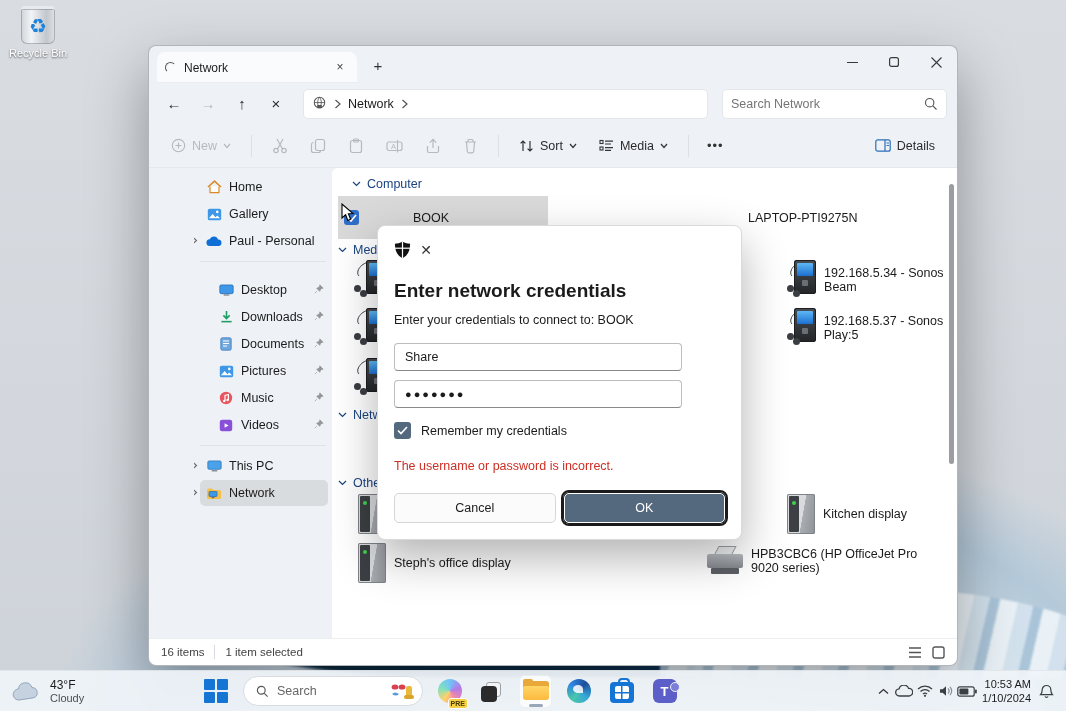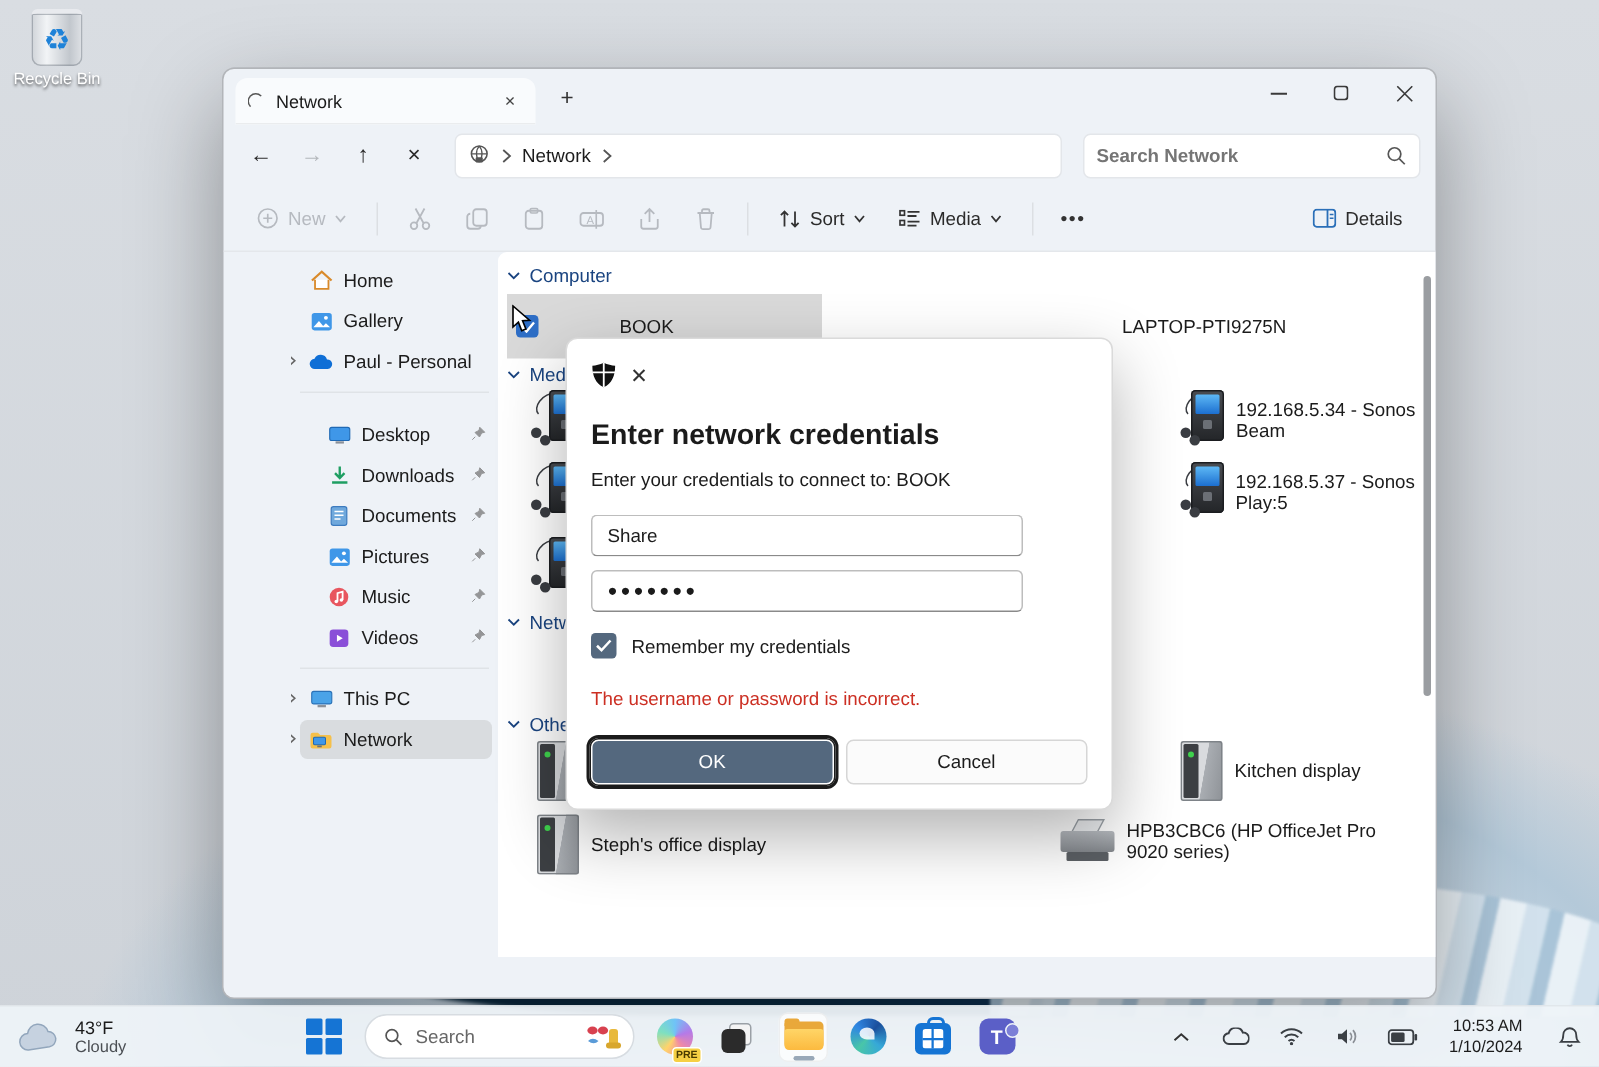--- a/index.html
+++ b/index.html
@@ -45,21 +45,21 @@
   .navbar { height:41px; display:flex; align-items:center; padding:0 10px; gap:4px; }
   .nav-ico { width:30px; height:28px; display:flex; align-items:center; justify-content:center;
     font-size:15px; color:#2b2b2b; border-radius:4px; }
   .nav-ico.disabled { color:#b4b8bc; }
   .addrbar { margin-left:8px; width:405px; height:30px; background:#fff; border:1px solid #e3e6ea; border-radius:5px;
     display:flex; align-items:center; padding:0 8px; gap:7px; }
   .addrbar .crumb { font-size:12.5px; color:#1b1b1b; }
   .chev { display:inline-block; }
   .searchbar { margin-left:10px; flex:1; height:30px; background:#fff; border:1px solid #e3e6ea; border-radius:5px;
     display:flex; align-items:center; padding:0 8px; }
-  .searchbar input { border:none; outline:none; flex:1; font-size:12.5px; color:#555; font-family:"Liberation Sans",sans-serif; background:transparent;font-weight:bold; }
+  .searchbar input { border:none; outline:none; flex:1; font-size:12.5px; color:#555; font-family:"Liberation Sans",sans-serif; background:transparent; }
 
   .toolbar { height:44px; display:flex; align-items:center; padding:0 14px; gap:6px; border-bottom:1px solid #e4e7eb; }
   .tool { display:flex; align-items:center; gap:6px; padding:6px 8px; border-radius:5px; font-size:12.5px; color:#2b2b2b; }
   .tool.disabled { color:#b6bac0; }
   .tool svg { display:block; }
   .tb-sep { width:1px; height:22px; background:#dcdfe3; margin:0 6px; }
   .toolbar .spacer { flex:1; }
   .dots { font-size:13px; color:#333; letter-spacing:1px; padding:0 6px; }
 
   .body-area { position:absolute; top:122px; bottom:27px; left:0; right:0; display:flex; background:#eef2f7;margin-left:45px; }
@@ -163,21 +163,21 @@
   .folder .fr { position:absolute; left:0; top:5px; width:26px; height:14px; border-radius:2px 2px 3px 3px; background:linear-gradient(#ffd567,#fcba3f); }
   .edge { width:24px; height:24px; border-radius:50%; background:conic-gradient(from 220deg,#49c6a8,#2f86e2,#1b4f9c,#36a8d8,#49c6a8); position:relative; }
   .edge::after { content:""; position:absolute; left:6px; top:6px; width:10px; height:8px; border-radius:50% 50% 0 50%; background:rgba(255,255,255,.85); }
   .store { width:24px; height:21px; background:#1574d4; border-radius:4px; position:relative; margin-top:3px; }
   .store::before { content:""; position:absolute; left:8px; top:-4px; width:8px; height:6px; border:2px solid #1574d4; border-bottom:none; border-radius:4px 4px 0 0; }
   .store .grid { position:absolute; left:5px; top:4px; width:14px; height:13px; background:#fff; border-radius:2px;
     background-image:linear-gradient(#1574d4,#1574d4),linear-gradient(#1574d4,#1574d4); background-size:14px 1.5px,1.5px 13px; background-position:0 6px,6.5px 0; background-repeat:no-repeat; background-color:#fff; }
   .teams { width:24px; height:24px; border-radius:6px; background:#5b5fc7; color:#fff; font-size:13px; font-weight:700;
     display:flex; align-items:center; justify-content:center; position:relative; }
   .teams::after { content:""; position:absolute; right:-3px; top:3px; width:8px; height:8px; border-radius:50%; background:#7b7fd7; border:1px solid #eef3f8; }
-  .tray { margin-left:auto; display:flex; align-items:center; gap:17px; padding-right:10px; }
+  .tray { margin-left:auto; display:flex; align-items:center; gap:1px; padding-right:10px; }
   .tray .t-ico { display:flex; align-items:center; justify-content:center; width:20px; }
   .clock { text-align:right; font-size:11px; color:#1b1b1b; line-height:1.3; margin:0 4px; }
 
   .cursor { position:absolute; z-index:25; }
 </style>
 </head>
 <body>
 
 <div id="screen">
   <div class="bloom-dark"></div>
@@ -468,21 +468,21 @@
                 <rect x="3" y="4.5" width="8" height="5" rx="0.8" fill="#3f97e8" stroke="#1f69b4" stroke-width="0.7"></rect>
                 <rect x="5.5" y="10" width="3" height="1.2" fill="#6b7078"></rect>
               </svg>
             </span>
           <span>Network</span>
         </div>
       </div>
 
       <div class="main">
 
-        <div class="group-hdr" style="left:6px; top:9px;">
+        <div class="group-hdr" style="left:20px; top:9px;">
           <svg width="9" height="6">
               <path d="M1 1 L4.5 4.5 L8 1" fill="none" stroke="#1a4480" stroke-width="1.2"></path>
             </svg>
           <span>Computer</span>
         </div>
         <div class="tile selrow" style="left:6px; top:28px; width:210px; height:43px; padding-left:6px;">
           <span class="checkbox-sm">
               <svg width="10" height="8">
                 <path d="M1 4 L4 7 L9 1" fill="none" stroke="#fff" stroke-width="1.6"></path>
               </svg>
@@ -615,20 +615,38 @@
             </span>
           <span class="t-label">Kitchen display</span>
         </div>
 
         <div class="scrollbar">
           <div class="thumb" style="top:12px; height:280px;"></div>
         </div>
       </div>
     </div>
 
+    <div class="statusbar">
+      <span>16 items</span>
+      <span class="sep"></span>
+      <span>1 item selected</span>
+      <span class="spacer"></span>
+      <span class="v-ico">
+          <svg width="14" height="13" viewBox="0 0 14 13">
+            <line x1="1" y1="2" x2="13" y2="2" stroke="#555" stroke-width="1.4"></line>
+            <line x1="1" y1="6.5" x2="13" y2="6.5" stroke="#555" stroke-width="1.4"></line>
+            <line x1="1" y1="11" x2="13" y2="11" stroke="#555" stroke-width="1.4"></line>
+          </svg>
+        </span>
+      <span class="v-ico">
+          <svg width="13" height="13" viewBox="0 0 13 13">
+            <rect x="1" y="1" width="11" height="11" rx="2" fill="none" stroke="#555" stroke-width="1.4"></rect>
+          </svg>
+        </span>
+    </div>
   </div>
 
   <svg class="cursor" style="left:340px; top:203px;" width="16" height="20" viewBox="0 0 16 20">
     <path d="M2 1 L2 15 L5.6 11.8 L7.8 17.5 L10.6 16.3 L8.4 10.8 L13 10.5 Z" fill="#fff" stroke="#000" stroke-width="1.1"></path>
   </svg>
 
   <div class="dialog">
     <div class="dlg-head">
       <svg width="17" height="18" viewBox="0 0 17 18">
         <path d="M8.5 0.8 C6 2 3.2 2.6 0.9 2.8 C0.9 9.5 3 14.6 8.5 17.2 C14 14.6 16.1 9.5 16.1 2.8 C13.8 2.6 11 2 8.5 0.8 Z" fill="#111"></path>
@@ -644,25 +662,25 @@
     <div class="dlg-check">
       <span class="box">
           <svg width="11" height="9">
             <path d="M1 4.5 L4 7.5 L10 1" fill="none" stroke="#fff" stroke-width="1.7"></path>
           </svg>
         </span>
       <span class="c-lbl">Remember my credentials</span>
     </div>
     <div class="dlg-error">The username or password is incorrect.</div>
     <div class="dlg-btns">
+      <div class="btn secondary">
+          <span>Cancel</span>
+        </div>
       <div class="btn primary">
           <span>OK</span>
-        </div>
-      <div class="btn secondary">
-          <span>Cancel</span>
         </div>
     </div>
   </div>
 
   <div class="taskbar">
     <div class="weather">
       <svg width="30" height="19" viewBox="0 0 30 19">
         <path d="M7 18 a5.5 5.5 0 0 1 -0.6 -11 A7 7 0 0 1 20 5.6 a5.2 5.2 0 0 1 1 10.3 Z" fill="#c6d2e0" stroke="#92a6bc" stroke-width="1"></path>
       </svg>
       <span class="wtxt">

